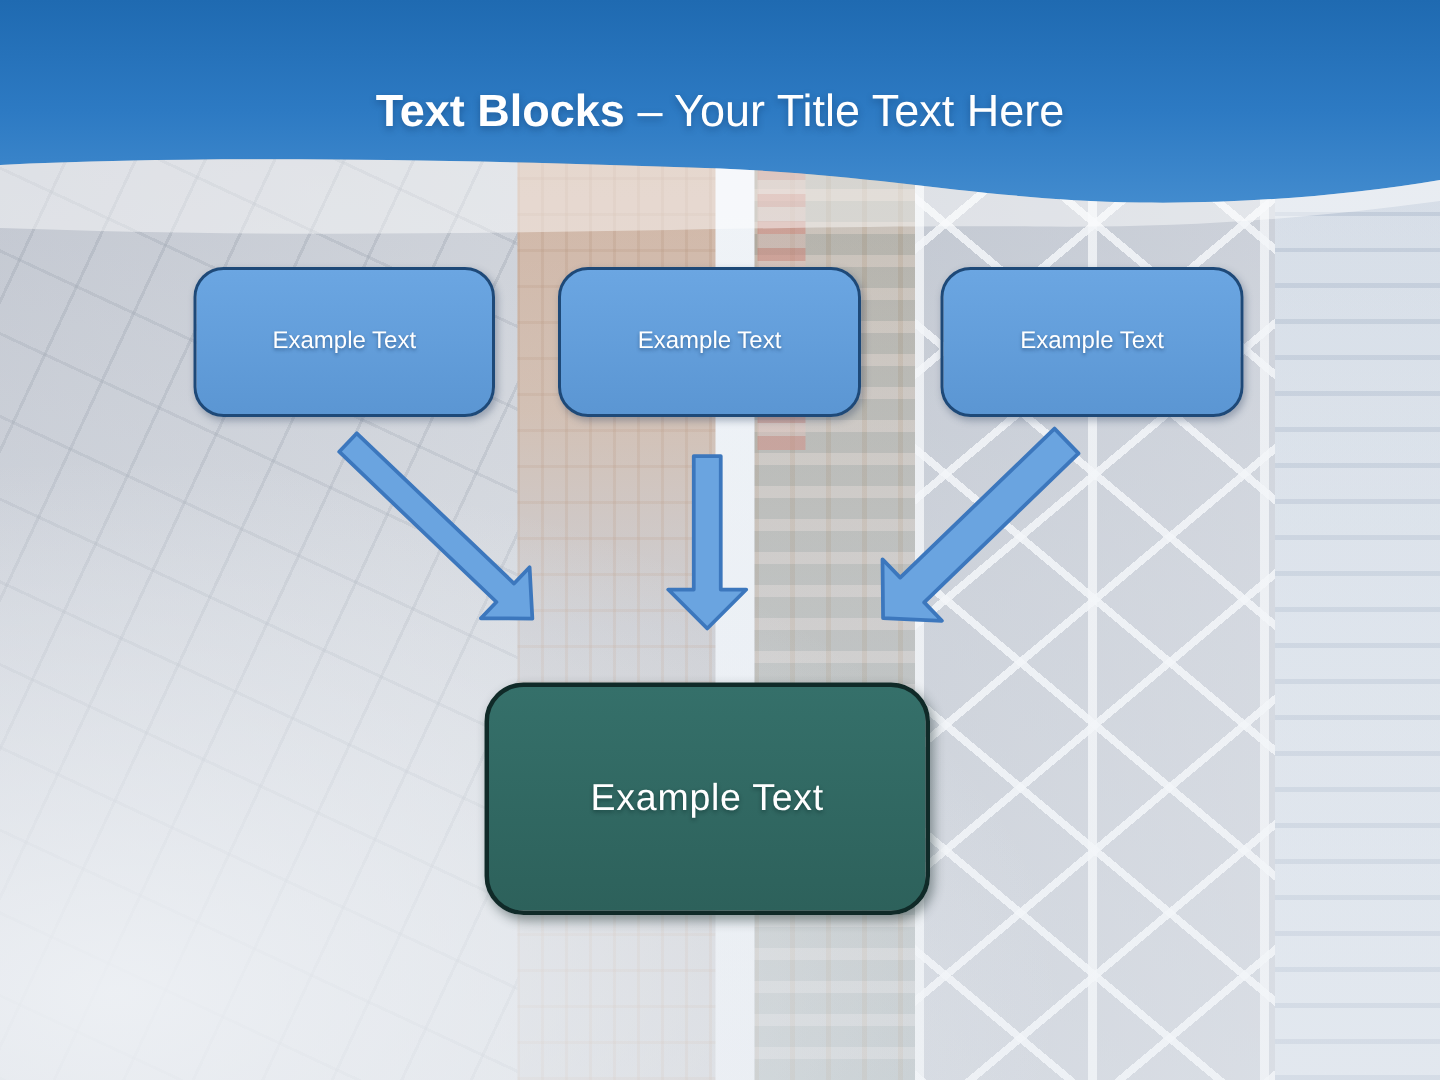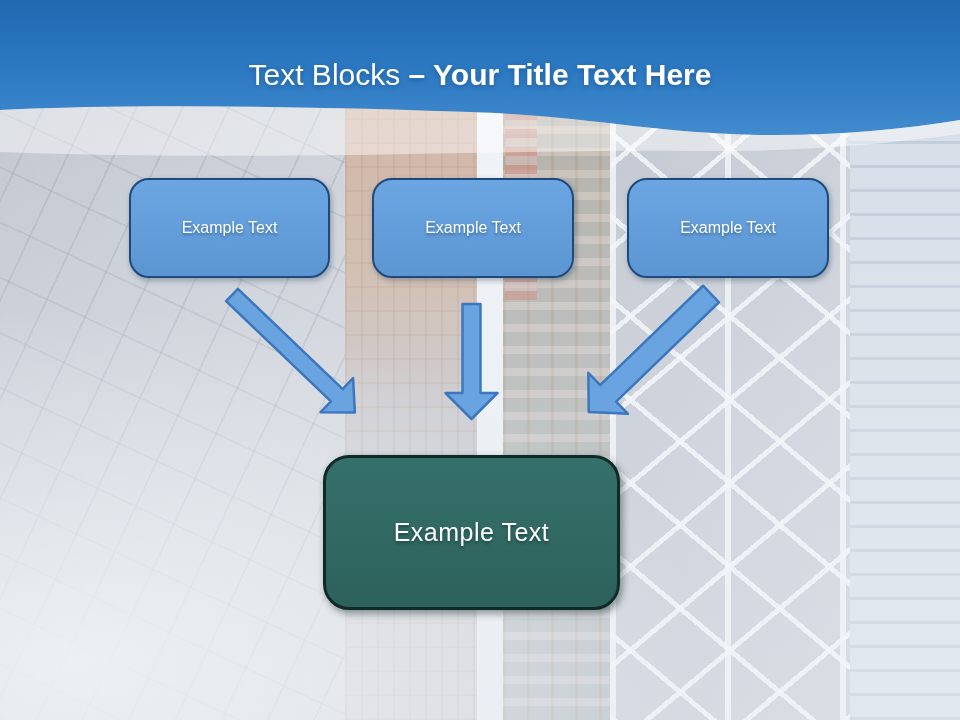--- a/index.html
+++ b/index.html
@@ -42,22 +42,22 @@
   .bg-wash { left:0; width:100%;
     background:
       radial-gradient(120% 90% at 8% 92%, rgba(238,241,245,.92) 0%, rgba(238,241,245,0) 55%),
       linear-gradient(180deg, rgba(255,255,255,.20) 12%, rgba(248,250,252,.38) 55%, rgba(244,247,250,.50) 100%); }
 
   
   .header-svg { position:absolute; left:0; top:0; z-index:4; display:block; }
   .title { position:absolute; left:0; top:57px; width:100%; z-index:5;
            text-align:center; color:#ffffff; font-size:30px; line-height:36px;
            text-shadow:0 2px 5px rgba(10,40,80,.35); white-space:nowrap; }
-  .title .t-bold { font-weight:400; }
-  .title .t-rest { font-weight:700; }
+  .title .t-bold { font-weight:700; }
+  .title .t-rest { font-weight:400; }
 
   
   .block { position:absolute; z-index:3; display:flex; align-items:center; justify-content:center;
            box-sizing:border-box; border:2.5px solid #1e4978; border-radius:20px;
            background:linear-gradient(180deg,#6ba6e2,#5b96d3);
            box-shadow:1.5px 2.5px 5px rgba(50,70,100,.35);
            color:#ffffff; font-size:16px; text-shadow:0 1.5px 2.5px rgba(10,40,80,.45); }
   .block-1 { left:129px; top:178px; width:201px; height:100px; }
   .block-2 { left:372px; top:178px; width:202px; height:100px; }
   .block-3 { left:627px; top:178px; width:202px; height:100px; }

